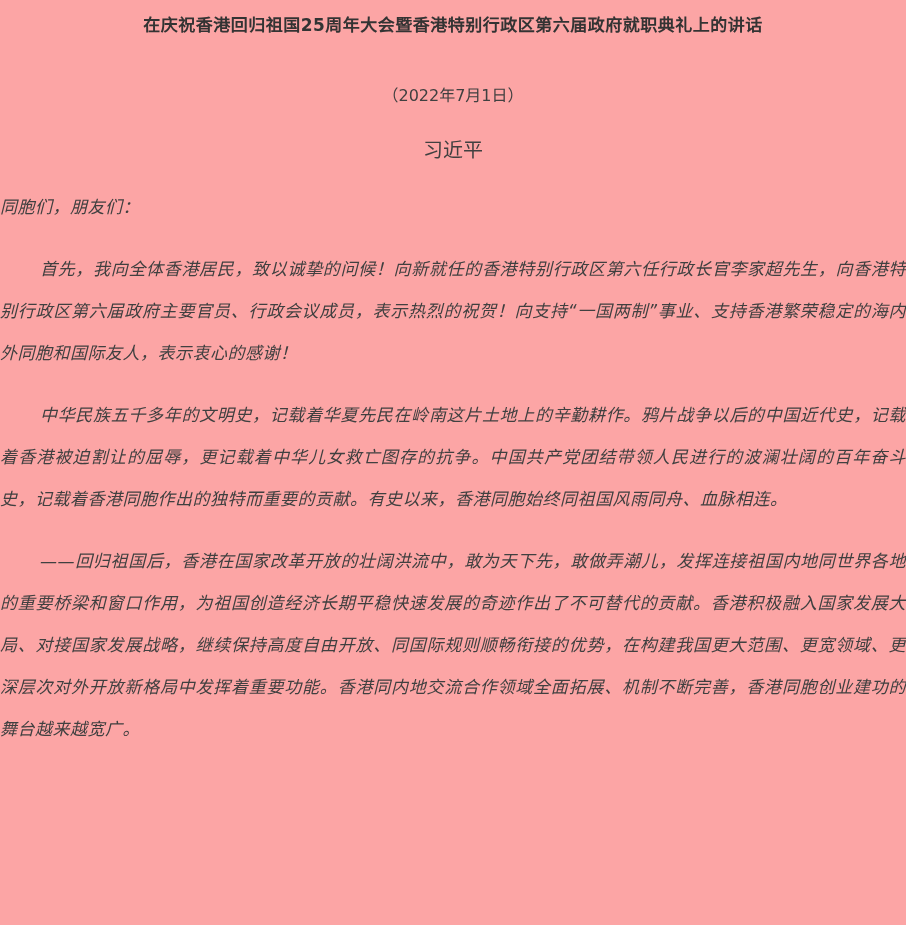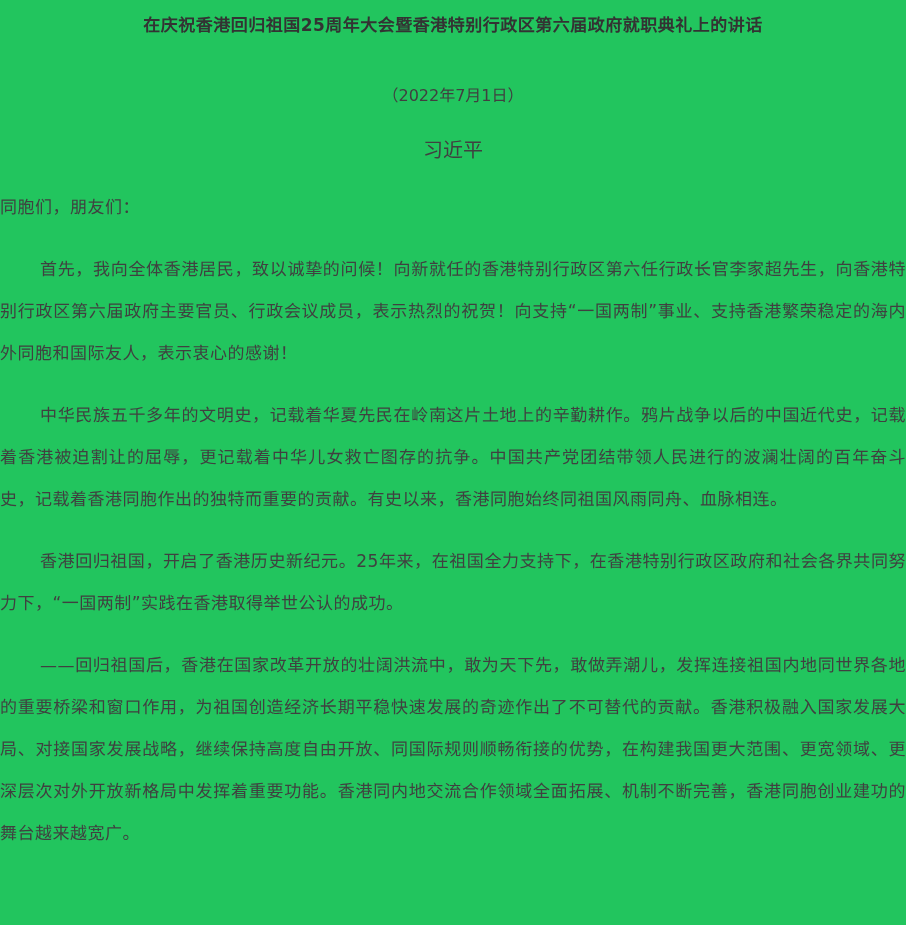--- a/index.html
+++ b/index.html
@@ -5,21 +5,21 @@
   html, body {
     margin: 0;
     padding: 0;
     background: #ffffff;
   }
   .page {
     position: relative;
     width: 906px;
     height: 925px;
     margin: 0 auto;
-    background: #22c55e;
+    background: #fca5a5;
     overflow: hidden;
     font-family: "DejaVu Sans", "Liberation Sans", sans-serif;
     color: #404040;
     box-sizing: border-box;
   }
   .doc-title {
     margin: 0;
     padding-top: 12px;
     font-size: 17px;
     line-height: 26px;
@@ -46,20 +46,21 @@
     margin-top: 22px;
     font-size: 17px;
     color: #404040;
   }
   .doc-body p {
     margin: 0 0 20px 0;
     line-height: 42px;
     text-align: justify;
     text-justify: inter-ideograph;
     letter-spacing: 0.5px;
+    font-style: italic;
   }
   .salutation {
     text-indent: 0;
   }
   .para {
     text-indent: 40px;
   }
   .para:last-child {
     margin-bottom: 0;
   }
@@ -75,17 +76,16 @@
   <div class="doc-author">习近平</div>
 
   <div class="doc-body">
     <p class="salutation">同胞们，朋友们：</p>
 
 
     <p class="para">首先，我向全体香港居民，致以诚挚的问候！向新就任的香港特别行政区第六任行政长官李家超先生，向香港特别行政区第六届政府主要官员、行政会议成员，表示热烈的祝贺！向支持“一国两制”事业、支持香港繁荣稳定的海内外同胞和国际友人，表示衷心的感谢！</p>
 
     <p class="para">中华民族五千多年的文明史，记载着华夏先民在岭南这片土地上的辛勤耕作。鸦片战争以后的中国近代史，记载着香港被迫割让的屈辱，更记载着中华儿女救亡图存的抗争。中国共产党团结带领人民进行的波澜壮阔的百年奋斗史，记载着香港同胞作出的独特而重要的贡献。有史以来，香港同胞始终同祖国风雨同舟、血脉相连。</p>
 
-    <p class="para">香港回归祖国，开启了香港历史新纪元。25年来，在祖国全力支持下，在香港特别行政区政府和社会各界共同努力下，“一国两制”实践在香港取得举世公认的成功。</p>
 
     <p class="para">——回归祖国后，香港在国家改革开放的壮阔洪流中，敢为天下先，敢做弄潮儿，发挥连接祖国内地同世界各地的重要桥梁和窗口作用，为祖国创造经济长期平稳快速发展的奇迹作出了不可替代的贡献。香港积极融入国家发展大局、对接国家发展战略，继续保持高度自由开放、同国际规则顺畅衔接的优势，在构建我国更大范围、更宽领域、更深层次对外开放新格局中发挥着重要功能。香港同内地交流合作领域全面拓展、机制不断完善，香港同胞创业建功的舞台越来越宽广。</p>
   </div>
 </div>
 
 </body></html>

